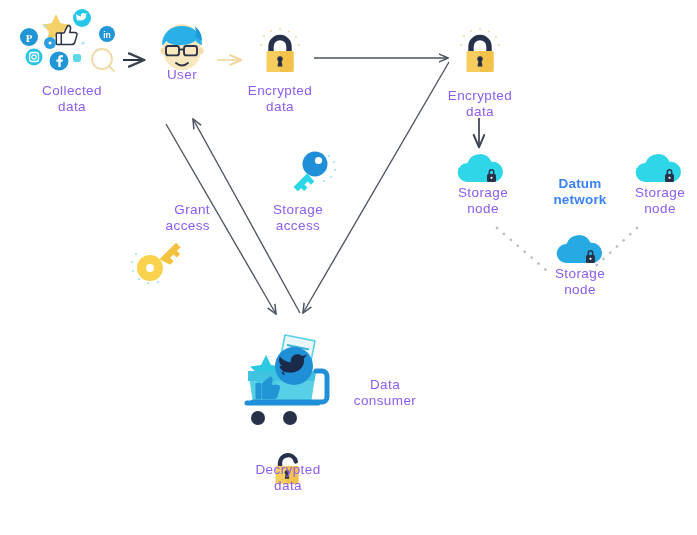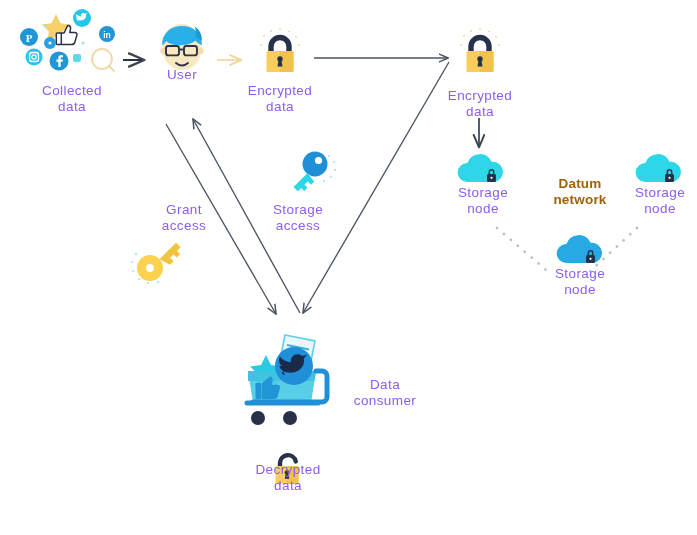--- a/index.html
+++ b/index.html
@@ -21,21 +21,21 @@
     position: absolute;
     text-align: center;
     color: #8b5cf6;
     font-size: 13.5px;
     line-height: 16px;
     letter-spacing: 0.4px;
     white-space: pre-line;
     font-family: "Liberation Sans", sans-serif;
   }
   .label.strong {
-    color: #a16207;
+    color: #3b82f6;
     font-weight: bold;
     letter-spacing: 0.2px;
   }
   svg.layer {
     position: absolute;
     left: 0;
     top: 0;
     width: 697px;
     height: 535px;
     pointer-events: none;
@@ -354,21 +354,21 @@
 
   <div class="label" style="left:538px; top:266px; width:84px;">Storage
 node</div>
 
   <div class="label strong" style="left:536px; top:176px; width:88px;">Datum
 network</div>
 
   <div class="label" style="left:256px; top:202px; width:84px;">Storage
 access</div>
 
-  <div class="label" style="left:142px; top:202px; width:84px;">Grant
+  <div class="label" style="left:126px; top:202px; width:84px;text-align:right;">Grant
 access</div>
 
   <div class="label" style="left:333px; top:377px; width:104px;">Data
 consumer</div>
 
   <div class="label" style="left:236px; top:462px; width:104px;">Decrypted
 data</div>
 
 </div>
 

